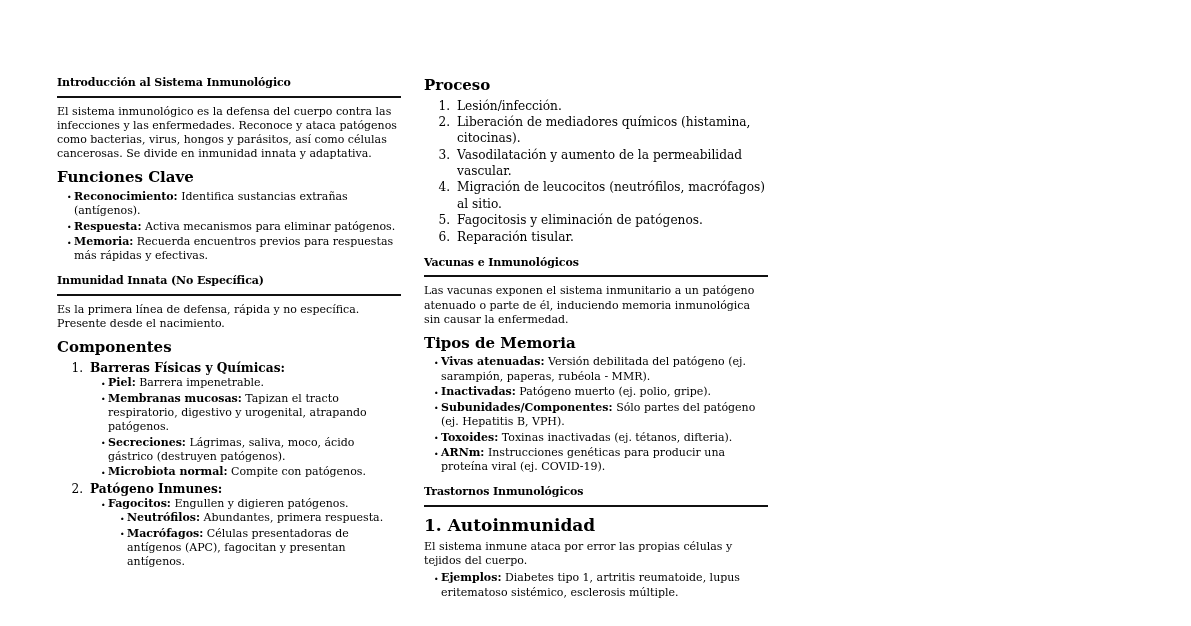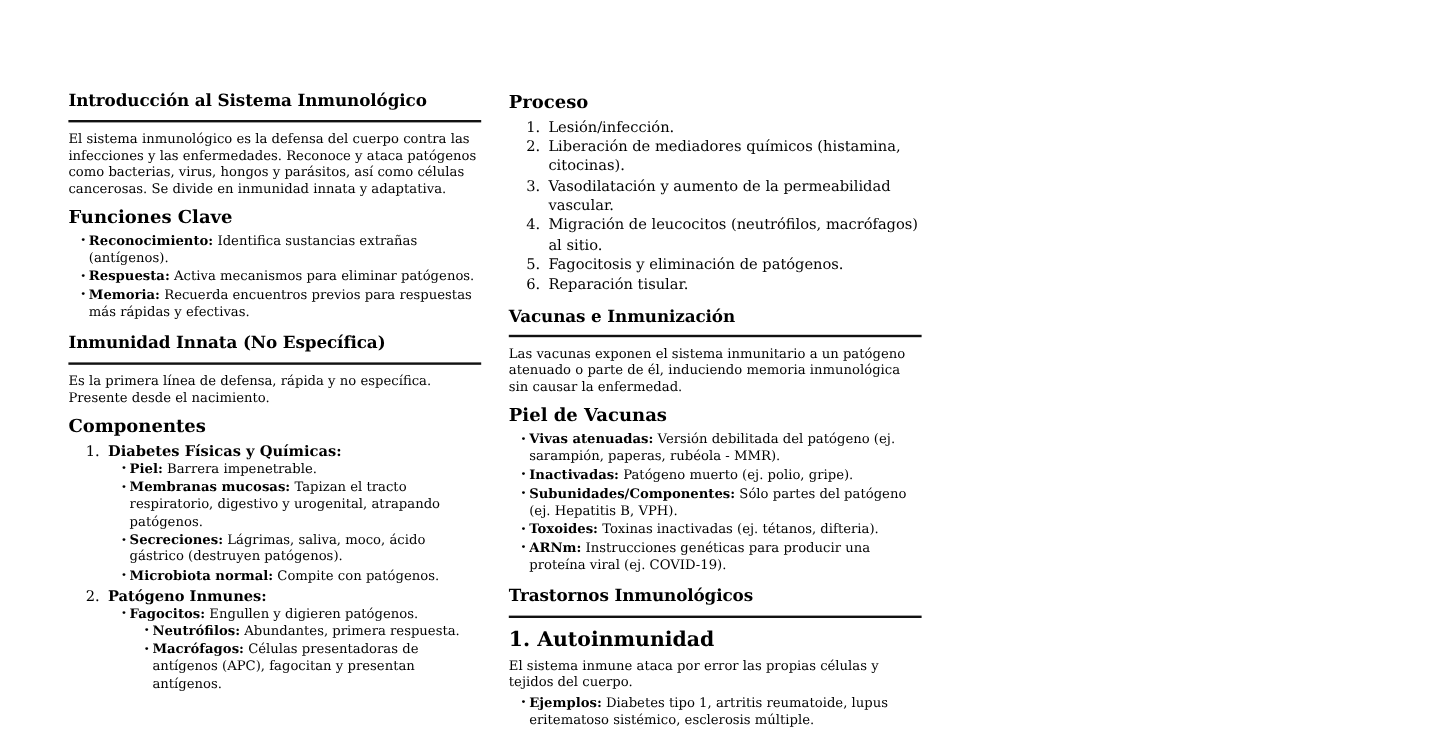--- a/index.html
+++ b/index.html
@@ -32,21 +32,21 @@
     gap: 23px;
     align-items: flex-start;
   }
   .col {
     width: 344px;
     flex: 0 0 344px;
   }
 
   
   h2.sec-title {
-    font-size: 14px;
+    font-size: 11px;
     line-height: 1.25;
     font-weight: bold;
     margin: 0 0 2px 0;
     padding: 0 0 4px 0;
     letter-spacing: -0.1px;
   }
   .rule {
     border: 0;
     border-top: 2.2px solid #111111;
     margin: 0 0 7px 0;
@@ -148,21 +148,21 @@
 
       <section style="margin-top:11px;">
         <h2 class="sec-title">Inmunidad Innata (No Específica)</h2>
         <hr class="rule">
         <p class="body">Es la primera línea de defensa, rápida y no específica. Presente desde el nacimiento.</p>
         <h3 class="sub-title">Componentes</h3>
 
         <ol class="num">
 
           <li>
-            <span class="term">Diabetes Físicas y Químicas:</span>
+            <span class="term">Barreras Físicas y Químicas:</span>
             <ul class="dot lvl2 nested-holder">
               <li>
                 <span class="term">Piel:</span>
                 <span>Barrera impenetrable.</span>
               </li>
               <li>
                 <span class="term">Membranas mucosas:</span>
                 <span>Tapizan el tracto respiratorio, digestivo y urogenital, atrapando patógenos.</span>
               </li>
               <li>
@@ -210,24 +210,24 @@
           <li>Lesión/infección.</li>
           <li>Liberación de mediadores químicos (histamina, citocinas).</li>
           <li>Vasodilatación y aumento de la permeabilidad vascular.</li>
           <li>Migración de leucocitos (neutrófilos, macrófagos) al sitio.</li>
           <li>Fagocitosis y eliminación de patógenos.</li>
           <li>Reparación tisular.</li>
         </ol>
       </section>
 
       <section style="margin-top:11px;">
-        <h2 class="sec-title">Vacunas e Inmunización</h2>
+        <h2 class="sec-title">Vacunas e Inmunológicos</h2>
         <hr class="rule">
         <p class="body">Las vacunas exponen el sistema inmunitario a un patógeno atenuado o parte de él, induciendo memoria inmunológica sin causar la enfermedad.</p>
-        <h3 class="sub-title">Piel de Vacunas</h3>
+        <h3 class="sub-title">Tipos de Memoria</h3>
         <ul class="dot lvl1">
           <li>
             <span class="term">Vivas atenuadas:</span>
             <span>Versión debilitada del patógeno (ej. sarampión, paperas, rubéola - MMR).</span>
           </li>
           <li>
             <span class="term">Inactivadas:</span>
             <span>Patógeno muerto (ej. polio, gripe).</span>
           </li>
           <li>

